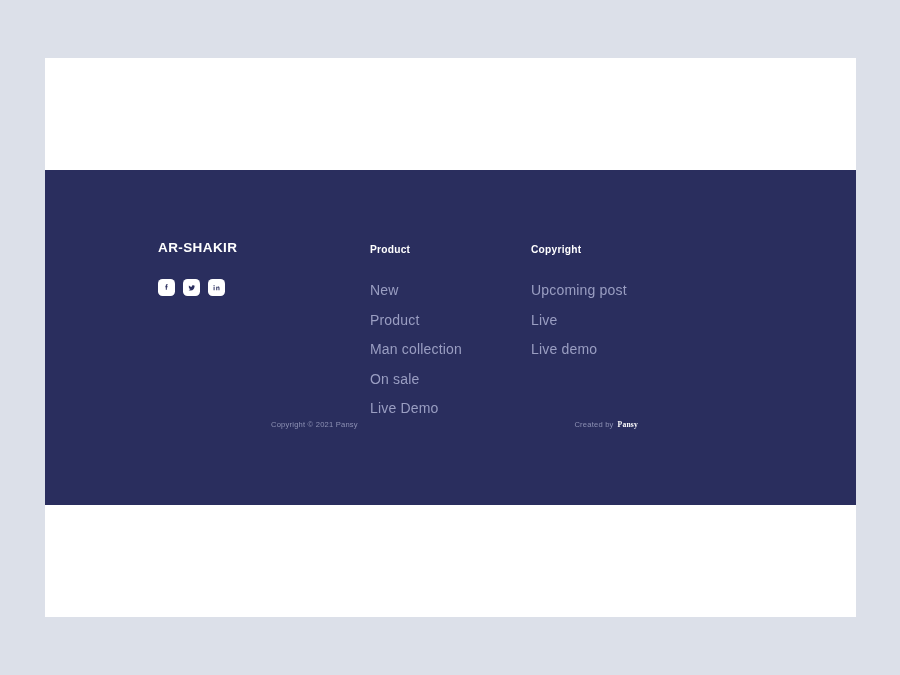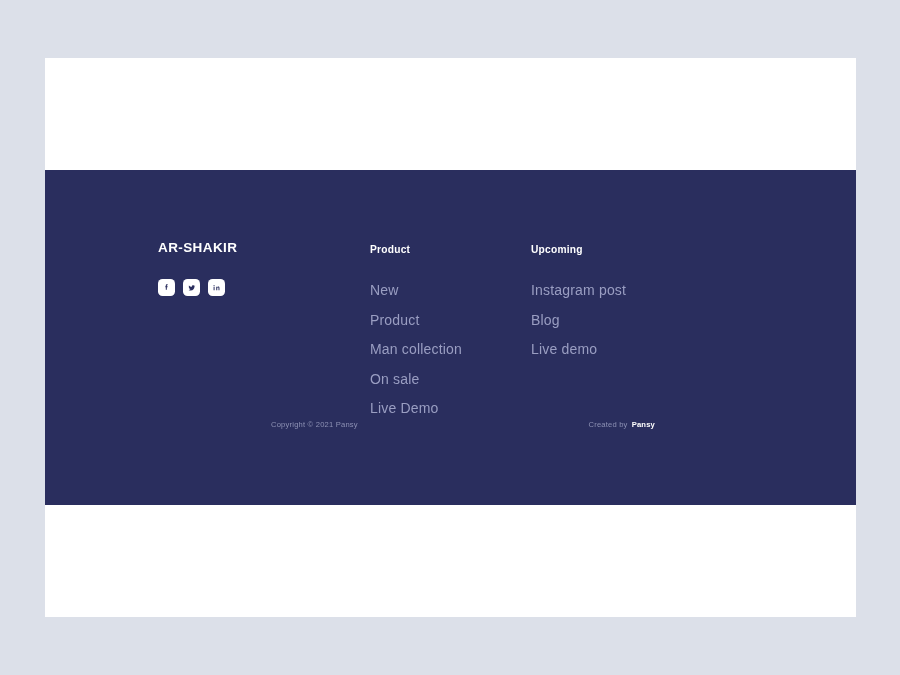--- a/index.html
+++ b/index.html
@@ -116,21 +116,21 @@
     margin-bottom: 13.5px;
     cursor: pointer;
     text-decoration: none;
   }
   .link:last-child { margin-bottom: 0; }
 
   
   .bottom-bar {
     position: absolute;
     left: 113px;
-    right: 103px;
+    right: 120px;
     top: 250px;
     display: flex;
     align-items: center;
     justify-content: space-between;
   }
 
   .copyright {
     color: #8d91b4;
     font-size: 7.6px;
     letter-spacing: 0.2px;
@@ -140,20 +140,21 @@
     color: #8d91b4;
     font-size: 7.6px;
     letter-spacing: 0.2px;
     display: flex;
     gap: 4px;
     align-items: flex-end;
   }
   .credit-brand {
     color: #ffffff;
     font-weight: bold;
+    font-family: Liberation Serif, serif;
   }
 </style>
 </head>
 <body>
 
 <div class="page">
 
   <div class="card">
 
     <div class="footer">
@@ -192,23 +193,23 @@
           <div class="col-product">
             <div class="col-head">Product</div>
             <a class="link">New</a>
             <a class="link">Product</a>
             <a class="link">Man collection</a>
             <a class="link">On sale</a>
             <a class="link">Live Demo</a>
           </div>
 
           <div class="col-resources">
-            <div class="col-head">Upcoming</div>
-            <a class="link">Instagram post</a>
-            <a class="link">Blog</a>
+            <div class="col-head">Copyright</div>
+            <a class="link">Upcoming post</a>
+            <a class="link">Live</a>
             <a class="link">Live demo</a>
           </div>
 
 
         </div>
 
         <div class="bottom-bar">
           <div class="copyright">Copyright © 2021 Pansy</div>
           <div class="credit">
             <span>Created by</span>

